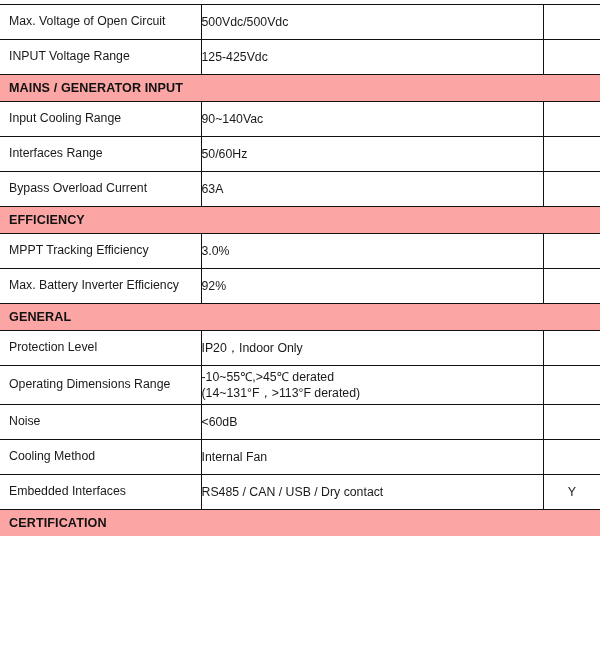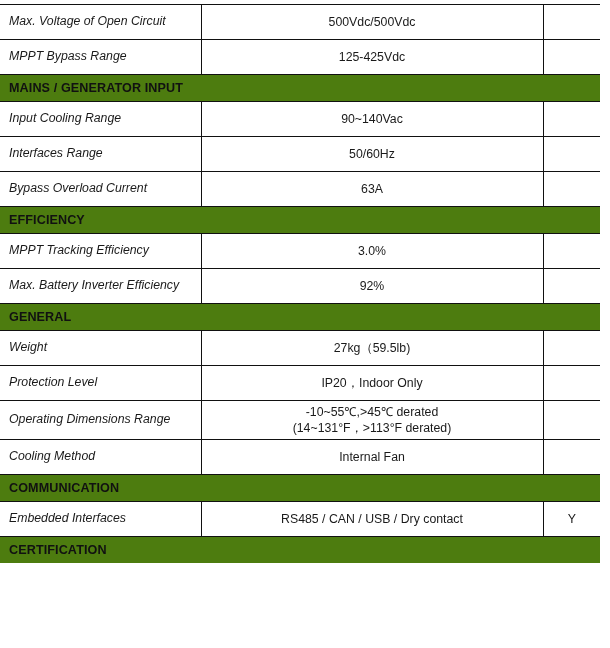--- a/index.html
+++ b/index.html
@@ -33,34 +33,33 @@
     border-bottom: 1.2px solid #111111;
     height: 28px;
     padding: 3px 0;
     background: #ffffff;
   }
   tr.data-row > td.cell-label {
     border-right: 1.2px solid #111111;
     padding-left: 9px;
     text-align: left;
     line-height: 15.5px;
-    font-style: italic;
   }
   tr.data-row > td.cell-value {
     border-right: 1.2px solid #111111;
-    text-align: center;
+    text-align: left;
     line-height: 16px;
   }
   tr.data-row > td.cell-flag {
     text-align: center;
   }
 
   
   tr.section-row > td {
-    background: #4d7c0f;
+    background: #fca5a5;
     height: 26px;
     padding: 0 0 0 9px;
     border: none;
     font-weight: bold;
     font-size: 12.6px;
     letter-spacing: 0.1px;
     text-align: left;
     color: #111111;
   }
 
@@ -75,21 +74,21 @@
     <col class="c-value">
     <col class="c-flag">
   </colgroup>
   <tbody>
       <tr class="data-row">
         <td class="cell-label">Max. Voltage of Open Circuit</td>
         <td class="cell-value">500Vdc/500Vdc</td>
         <td class="cell-flag"></td>
       </tr>
       <tr class="data-row">
-        <td class="cell-label">MPPT Bypass Range</td>
+        <td class="cell-label">INPUT Voltage Range</td>
         <td class="cell-value">125-425Vdc</td>
         <td class="cell-flag"></td>
       </tr>
       <tr class="section-row">
         <td colspan="3">MAINS / GENERATOR INPUT</td>
       </tr>
       <tr class="data-row">
         <td class="cell-label">Input Cooling Range</td>
         <td class="cell-value">90~140Vac</td>
         <td class="cell-flag"></td>
@@ -114,44 +113,41 @@
       </tr>
       <tr class="data-row">
         <td class="cell-label">Max. Battery Inverter Efficiency</td>
         <td class="cell-value">92%</td>
         <td class="cell-flag"></td>
       </tr>
       <tr class="section-row">
         <td colspan="3">GENERAL</td>
       </tr>
       <tr class="data-row">
-        <td class="cell-label">Weight</td>
-        <td class="cell-value">27kg（59.5lb)</td>
-        <td class="cell-flag"></td>
-      </tr>
-      <tr class="data-row">
         <td class="cell-label">Protection Level</td>
         <td class="cell-value">IP20，Indoor Only</td>
         <td class="cell-flag"></td>
       </tr>
       <tr class="data-row">
         <td class="cell-label">Operating Dimensions Range</td>
         <td class="cell-value">
           <span class="val-line">-10~55℃,&gt;45℃ derated</span>
           <span class="val-line">(14~131°F，&gt;113°F derated)</span>
         </td>
         <td class="cell-flag"></td>
       </tr>
       <tr class="data-row">
+        <td class="cell-label">Noise</td>
+        <td class="cell-value">&lt;60dB</td>
+        <td class="cell-flag"></td>
+      </tr>
+      <tr class="data-row">
         <td class="cell-label">Cooling Method</td>
         <td class="cell-value">Internal Fan</td>
         <td class="cell-flag"></td>
-      </tr>
-      <tr class="section-row">
-        <td colspan="3">COMMUNICATION</td>
       </tr>
       <tr class="data-row">
         <td class="cell-label">Embedded Interfaces</td>
         <td class="cell-value">RS485 / CAN / USB / Dry contact</td>
         <td class="cell-flag">Y</td>
       </tr>
       <tr class="section-row">
         <td colspan="3">CERTIFICATION</td>
       </tr>
     </tbody>

